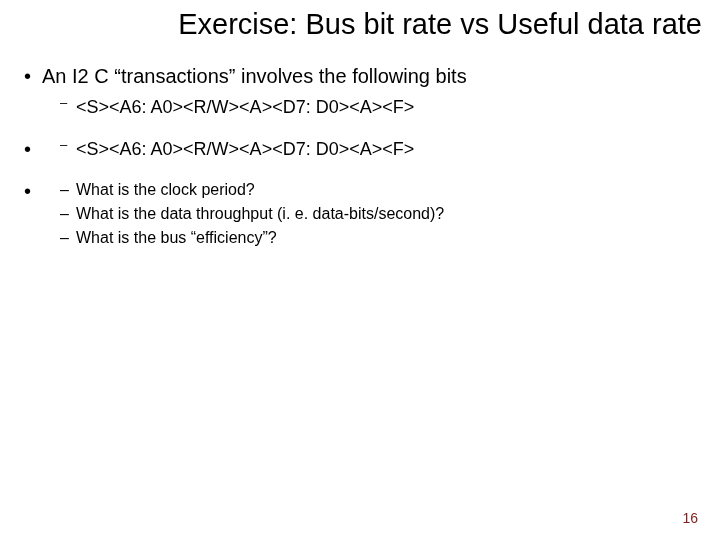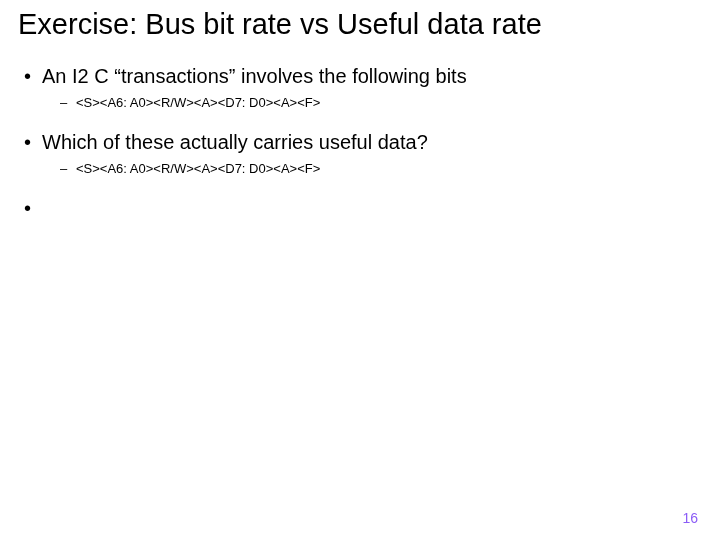--- a/index.html
+++ b/index.html
@@ -1,46 +1,50 @@
 <!DOCTYPE html>
 <html><head>
 <meta charset="utf-8">
 <style>
   * { margin: 0; padding: 0; box-sizing: border-box; }
   html, body { width: 720px; height: 540px; background: #fff; font-family: Verdana, Geneva, sans-serif; color: #000; }
   .slide { width: 720px; height: 540px; position: relative; padding: 8px 18px 0 18px; }
-  .title { font-size: 29px; font-weight: 400; letter-spacing: 0; margin-bottom: 22px; }
+  .title { font-size: 29px; font-weight: 400; letter-spacing: 0; margin-bottom: 22px; text-align: right; }
   .content { font-size: 20px; line-height: 1.35; }
   ul.level1 { list-style: none; padding-left: 24px; }
   ul.level1 > li { position: relative; margin-bottom: 2px; margin-top: 16px; }
   ul.level1 > li::before { content: "•"; position: absolute; left: -18px; top: 0; font-size: 20px; }
   ul.level2 { list-style: none; padding-left: 34px; margin-top: 4px; margin-bottom: 8px; }
-  ul.level2 > li { position: relative; font-size: 13px; line-height: 1.45; }
+  ul.level2 > li { position: relative; font-size: 18px; line-height: 1.45; }
   ul.level2 > li::before { content: "–"; position: absolute; left: -16px; top: 0; font-size: 13px; }
   ul.level2.medium > li { font-size: 16px; line-height: 1.5; }
   ul.level2.medium > li::before { font-size: 16px; }
-  .pagenum { position: absolute; right: 22px; bottom: 14px; font-size: 14px; color: #8b5cf6; }
+  .pagenum { position: absolute; right: 22px; bottom: 14px; font-size: 14px; color: #7f1d1d; }
 </style>
 </head>
 <body>
 
 <div class="slide">
   <div class="title">Exercise: Bus bit rate vs Useful data rate</div>
   <div class="content">
     <ul class="level1">
       <li>
         <span>An I2 C “transactions” involves the following bits</span>
         <ul class="level2">
           <li>&lt;S&gt;&lt;A6: A0&gt;&lt;R/W&gt;&lt;A&gt;&lt;D7: D0&gt;&lt;A&gt;&lt;F&gt;</li>
         </ul>
       </li>
       <li>
-        <span>Which of these actually carries useful data?</span>
         <ul class="level2">
           <li>&lt;S&gt;&lt;A6: A0&gt;&lt;R/W&gt;&lt;A&gt;&lt;D7: D0&gt;&lt;A&gt;&lt;F&gt;</li>
         </ul>
       </li>
       <li>
+        <ul class="level2 medium">
+          <li>What is the clock period?</li>
+          <li>What is the data throughput (i. e. data-bits/second)?</li>
+          <li>What is the bus “efficiency”?</li>
+        </ul>
       </li>
     </ul>
   </div>
   <div class="pagenum">16</div>
 </div>
 
 </body></html>

